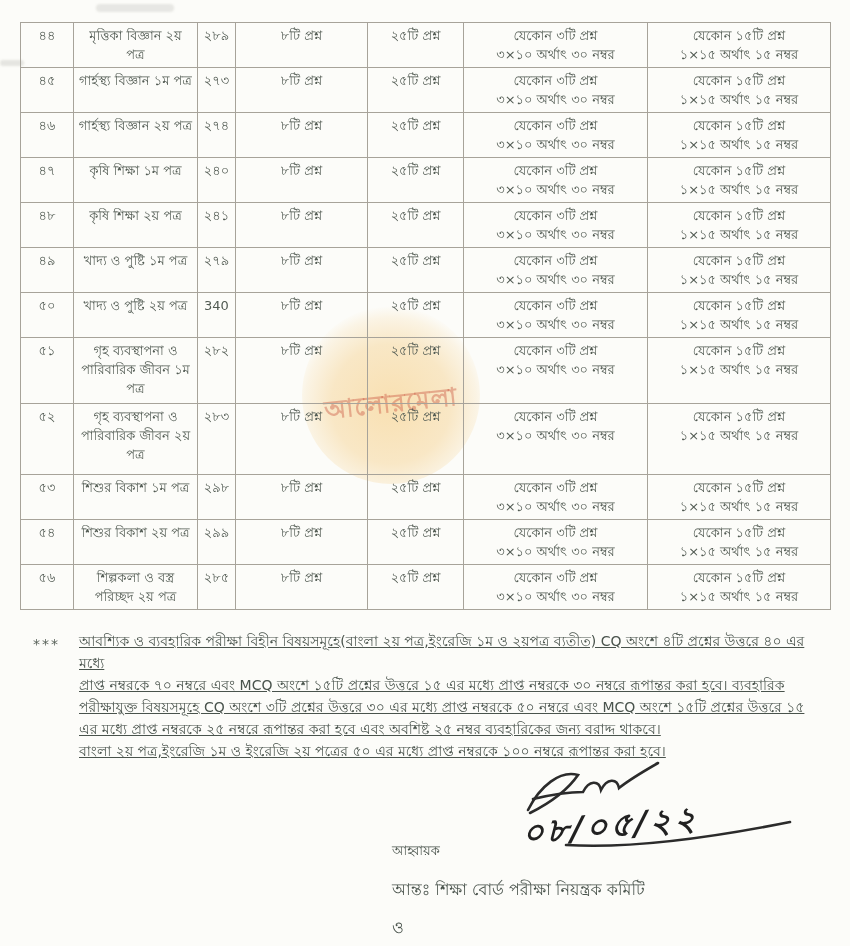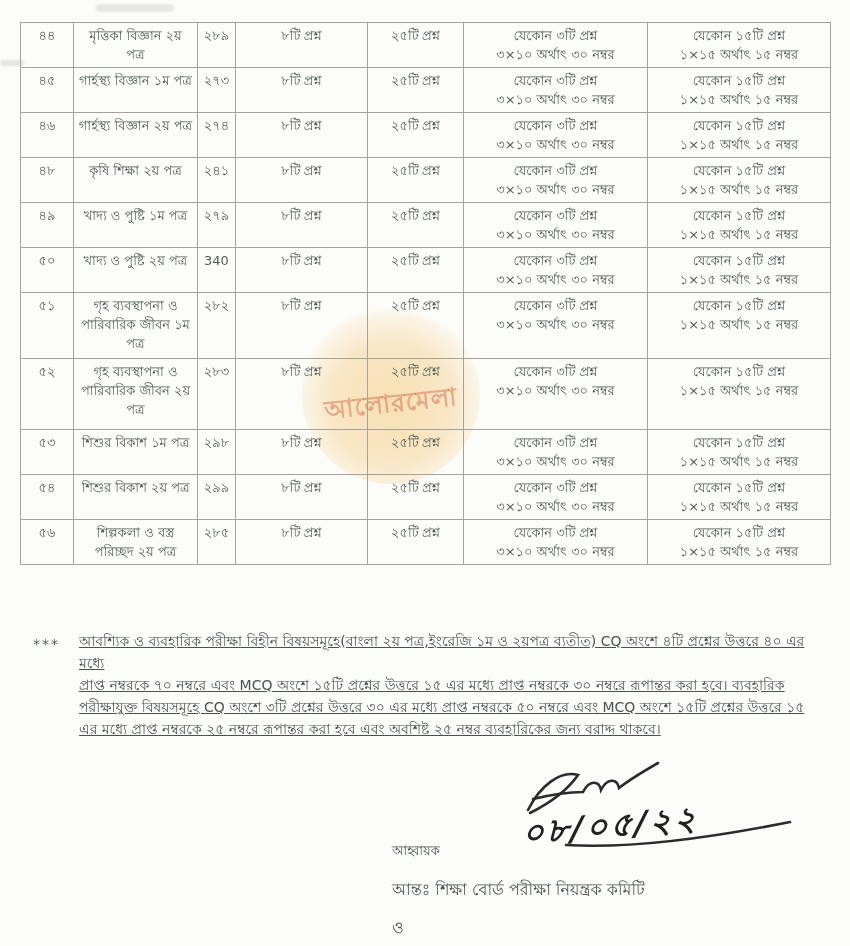--- a/index.html
+++ b/index.html
@@ -34,21 +34,21 @@
     vertical-align:top;
     font-size:13px;line-height:19px;
     padding:3px 4px;
     text-align:center;
     white-space:pre-line;
     background:transparent;
   }
   td.c-serial{text-align:left;padding-left:10px;padding-top:5px;margin-left:36px;}
   td.c-subject{text-align:left;padding-left:7px;padding-top:5px;}
   td.c-code{vertical-align:middle;padding-top:0;margin-left:26px;}
-  td.c-count{padding-top:5px;font-family:Liberation Serif, serif;}
+  td.c-count{padding-top:5px;}
   td.c-req{line-height:21px;padding-top:4px;}
   
   .note-marker{
     position:absolute;left:33px;top:636px;z-index:1;
     font-size:14px;letter-spacing:2px;color:#5a635b;
   }
   .note{
     position:absolute;left:79px;top:630px;width:748px;z-index:1;
     font-size:14px;line-height:22px;color:#49534c;
   }
@@ -119,20 +119,31 @@
         <td class="c-serial">৪৬</td>
         <td class="c-subject">গার্হস্থ্য বিজ্ঞান ২য় পত্র</td>
         <td class="c-code">২৭৪</td>
         <td class="c-count">৮টি প্রশ্ন</td>
         <td class="c-count">২৫টি প্রশ্ন</td>
         <td class="c-req">যেকোন ৩টি প্রশ্ন
 ৩×১০ অর্থাৎ ৩০ নম্বর</td>
         <td class="c-req">যেকোন ১৫টি প্রশ্ন
 ১×১৫  অর্থাৎ ১৫ নম্বর</td>
       </tr>
+      <tr style="height:42px">
+        <td class="c-serial">৪৭</td>
+        <td class="c-subject">কৃষি শিক্ষা  ১ম পত্র</td>
+        <td class="c-code">২৪০</td>
+        <td class="c-count">৮টি প্রশ্ন</td>
+        <td class="c-count">২৫টি প্রশ্ন</td>
+        <td class="c-req">যেকোন ৩টি প্রশ্ন
+৩×১০ অর্থাৎ ৩০ নম্বর</td>
+        <td class="c-req">যেকোন ১৫টি প্রশ্ন
+১×১৫  অর্থাৎ ১৫ নম্বর</td>
+      </tr>
       <tr style="height:40px">
         <td class="c-serial">৪৮</td>
         <td class="c-subject">কৃষি শিক্ষা  ২য় পত্র</td>
         <td class="c-code">২৪১</td>
         <td class="c-count">৮টি প্রশ্ন</td>
         <td class="c-count">২৫টি প্রশ্ন</td>
         <td class="c-req">যেকোন ৩টি প্রশ্ন
 ৩×১০ অর্থাৎ ৩০ নম্বর</td>
         <td class="c-req">যেকোন ১৫টি প্রশ্ন
 ১×১৫  অর্থাৎ ১৫ নম্বর</td>
@@ -221,20 +232,21 @@
       </tr>
     </tbody>
   </table>
 
   <div class="note-marker">***</div>
   <div class="note">
     <div class="note-line">আবশ্যিক ও ব্যবহারিক পরীক্ষা বিহীন বিষয়সমূহে(বাংলা ২য় পত্র,ইংরেজি ১ম ও ২য়পত্র ব্যতীত) CQ অংশে ৪টি প্রশ্নের উত্তরে ৪০ এর মধ্যে</div>
     <div class="note-line">প্রাপ্ত নম্বরকে ৭০ নম্বরে এবং MCQ অংশে  ১৫টি  প্রশ্নের উত্তরে ১৫ এর মধ্যে প্রাপ্ত নম্বরকে ৩০ নম্বরে রূপান্তর করা হবে।  ব্যবহারিক</div>
     <div class="note-line">পরীক্ষাযুক্ত বিষয়সমূহে CQ অংশে ৩টি প্রশ্নের উত্তরে ৩০ এর মধ্যে প্রাপ্ত নম্বরকে ৫০ নম্বরে এবং MCQ অংশে  ১৫টি  প্রশ্নের উত্তরে ১৫</div>
     <div class="note-line">এর মধ্যে প্রাপ্ত নম্বরকে ২৫ নম্বরে রূপান্তর করা হবে এবং অবশিষ্ট ২৫ নম্বর ব্যবহারিকের জন্য বরাদ্দ থাকবে।</div>
+    <div class="note-line">বাংলা ২য় পত্র,ইংরেজি ১ম ও ইংরেজি ২য় পত্রের ৫০ এর মধ্যে প্রাপ্ত নম্বরকে ১০০ নম্বরে রূপান্তর করা হবে।</div>
   </div>
 
   <div class="signature">
     <svg width="340" height="110" viewBox="0 0 340 110">
       <g fill="none" stroke="#2b2b2b" stroke-width="2.6" stroke-linecap="round">
         <path d="M58 58 C70 34 90 18 108 23 C97 39 78 52 60 61"></path>
         <path d="M63 47 C84 42 100 40 113 40 C119 28 129 28 131 38 C137 26 147 26 149 36 C160 27 174 19 188 11"></path>
         <path d="M96 93 C160 97 240 86 320 70"></path>
       </g>
     </svg>

